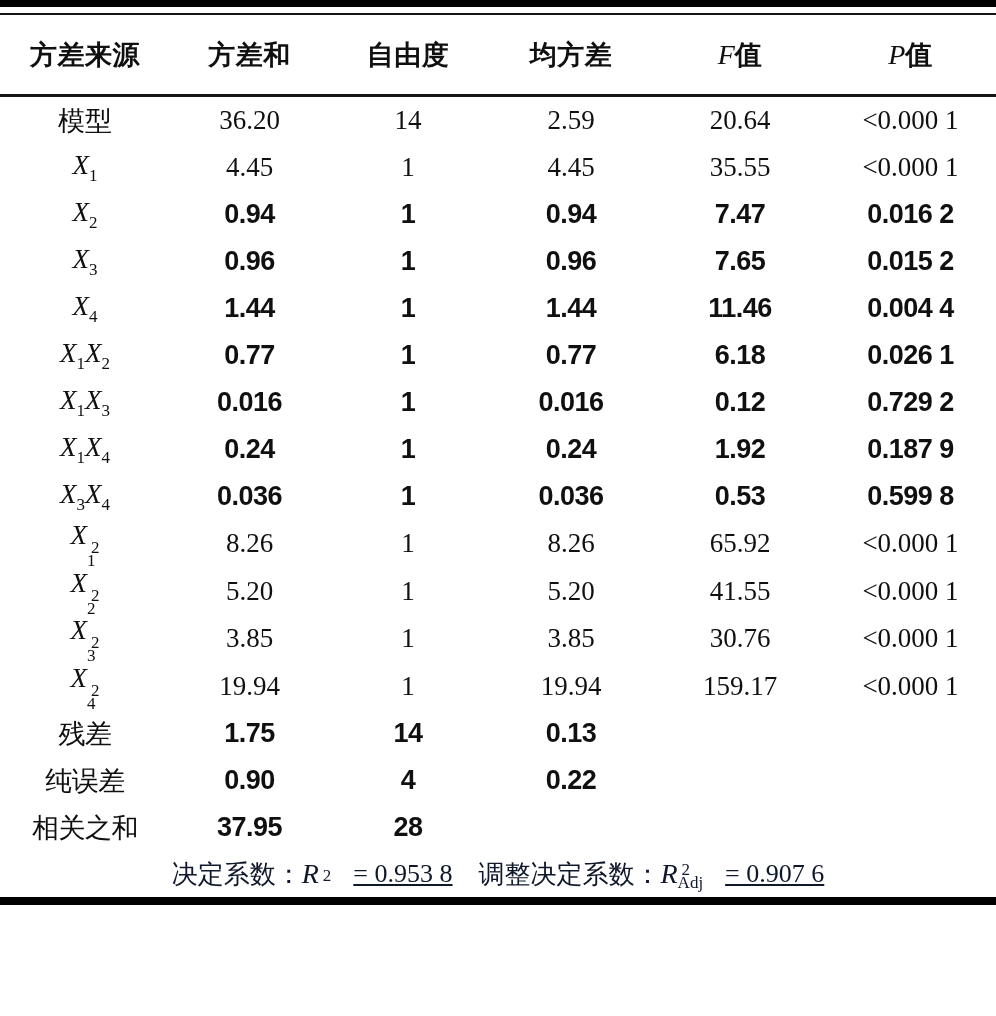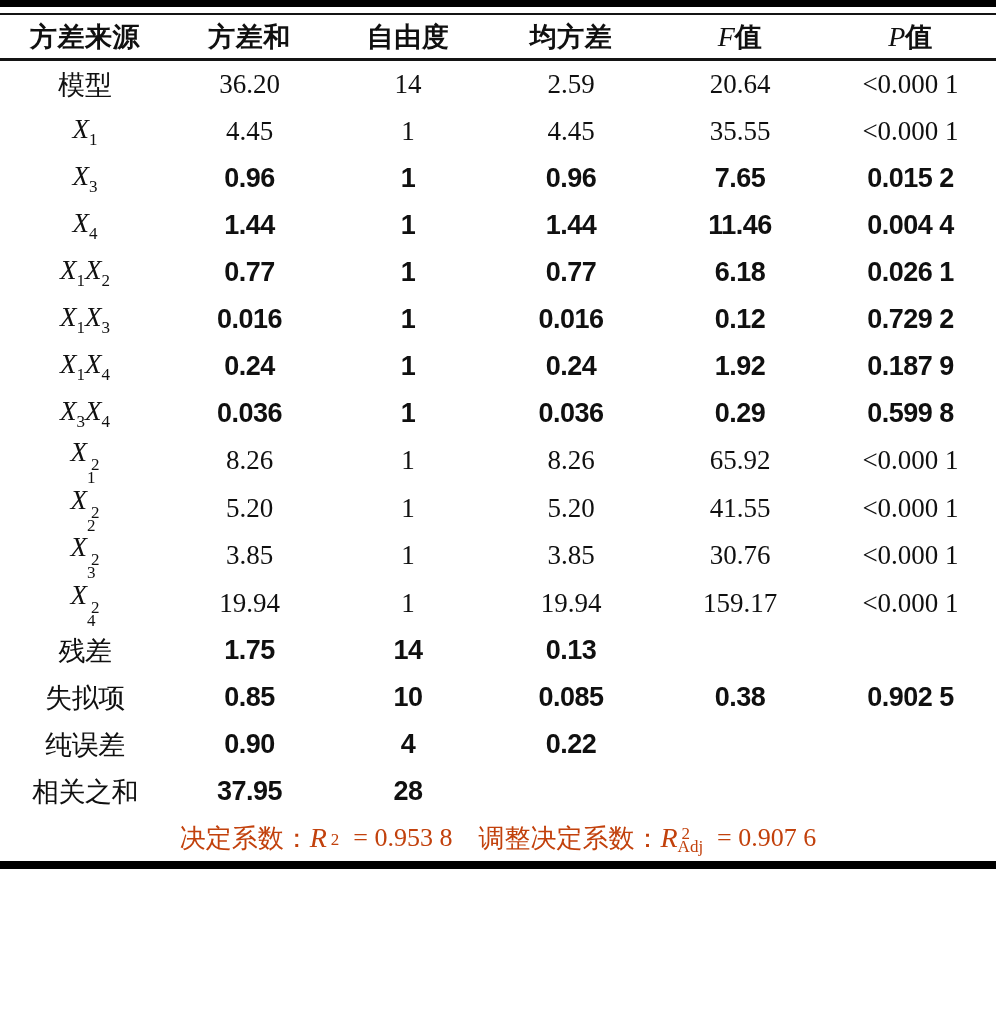--- a/index.html
+++ b/index.html
@@ -22,21 +22,21 @@
   }
   col.c1 { width: 170px; }
   col.c2 { width: 159px; }
   col.c3 { width: 158px; }
   col.c4 { width: 168px; }
   col.c5 { width: 170px; }
   col.c6 { width: 171px; }
 
   thead th {
     height: 43px;
-    padding: 0;
+    padding: 18px;
     font-size: 27px;
     font-weight: 700;
     text-align: center;
     vertical-align: middle;
     border-bottom: 3px solid #141414;
     letter-spacing: 0.5px;
   }
   thead .v { font-size: 28px; }
 
   tbody td {
@@ -90,26 +90,26 @@
   .ss .st-sub { margin-left: 0; }
 
   .footer-row {
     height: 46px;
     display: flex;
     align-items: center;
     justify-content: center;
     gap: 26px;
     font-family: "Liberation Serif", "DejaVu Serif", serif;
     font-size: 26px;
-    color: #c2410c;
+    color: #0f172a;
   }
   .footer-row .math { display: inline-flex; align-items: center; }
   .footer-row .sym { font-size: 28px; }
   .footer-row .ss { vertical-align: -8px; position: relative; top: 2px; }
-  .footer-row .eq { margin-left: 14px; }
+  .footer-row .eq { margin-left: 22px; text-decoration: underline; }
 </style>
 </head>
 <body>
 
 <div class="page">
   <div class="rule-thick-top"></div>
   <div class="rule-gap"></div>
   <div class="rule-thin"></div>
 
   <table class="anova">
@@ -142,20 +142,28 @@
         </tr>
         <tr class="serif">
           <td><span class="v">X</span><sub class="lsub">1</sub></td>
           <td>4.45</td>
           <td>1</td>
           <td>4.45</td>
           <td>35.55</td>
           <td>&lt;0.000 1</td>
         </tr>
         <tr class="sans">
+          <td><span class="v">X</span><sub class="lsub">2</sub></td>
+          <td>0.94</td>
+          <td>1</td>
+          <td>0.94</td>
+          <td>7.47</td>
+          <td>0.016 2</td>
+        </tr>
+        <tr class="sans">
           <td><span class="v">X</span><sub class="lsub">3</sub></td>
           <td>0.96</td>
           <td>1</td>
           <td>0.96</td>
           <td>7.65</td>
           <td>0.015 2</td>
         </tr>
         <tr class="sans">
           <td><span class="v">X</span><sub class="lsub">4</sub></td>
           <td>1.44</td>
@@ -186,21 +194,21 @@
           <td>1</td>
           <td>0.24</td>
           <td>1.92</td>
           <td>0.187 9</td>
         </tr>
         <tr class="sans">
           <td><span class="v">X</span><sub class="lsub">3</sub><span class="v">X</span><sub class="lsub">4</sub></td>
           <td>0.036</td>
           <td>1</td>
           <td>0.036</td>
-          <td>0.29</td>
+          <td>0.53</td>
           <td>0.599 8</td>
         </tr>
         <tr class="serif">
           <td><span class="v">X</span><span class="ss">
               <span class="st-sup">2</span>
               <span class="st-sub">1</span>
             </span></td>
           <td>8.26</td>
           <td>1</td>
           <td>8.26</td>
@@ -240,28 +248,20 @@
           <td>159.17</td>
           <td>&lt;0.000 1</td>
         </tr>
         <tr class="sans">
           <td><span class="cnb">残差</span></td>
           <td>1.75</td>
           <td>14</td>
           <td>0.13</td>
           <td></td>
           <td></td>
-        </tr>
-        <tr class="sans">
-          <td><span class="cnb">失拟项</span></td>
-          <td>0.85</td>
-          <td>10</td>
-          <td>0.085</td>
-          <td>0.38</td>
-          <td>0.902 5</td>
         </tr>
         <tr class="sans">
           <td><span class="cnb">纯误差</span></td>
           <td>0.90</td>
           <td>4</td>
           <td>0.22</td>
           <td></td>
           <td></td>
         </tr>
         <tr class="sans">

